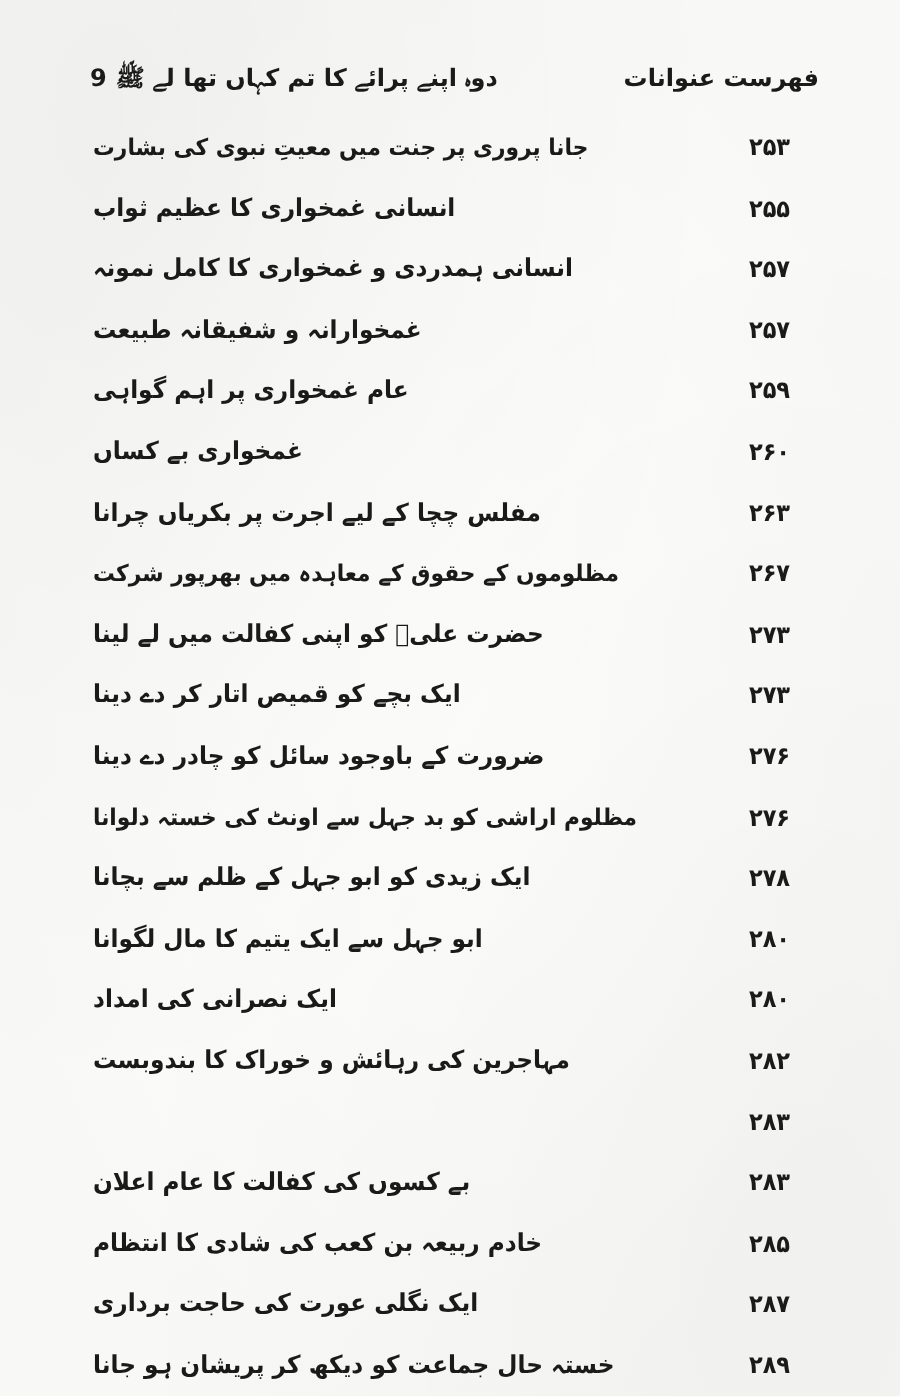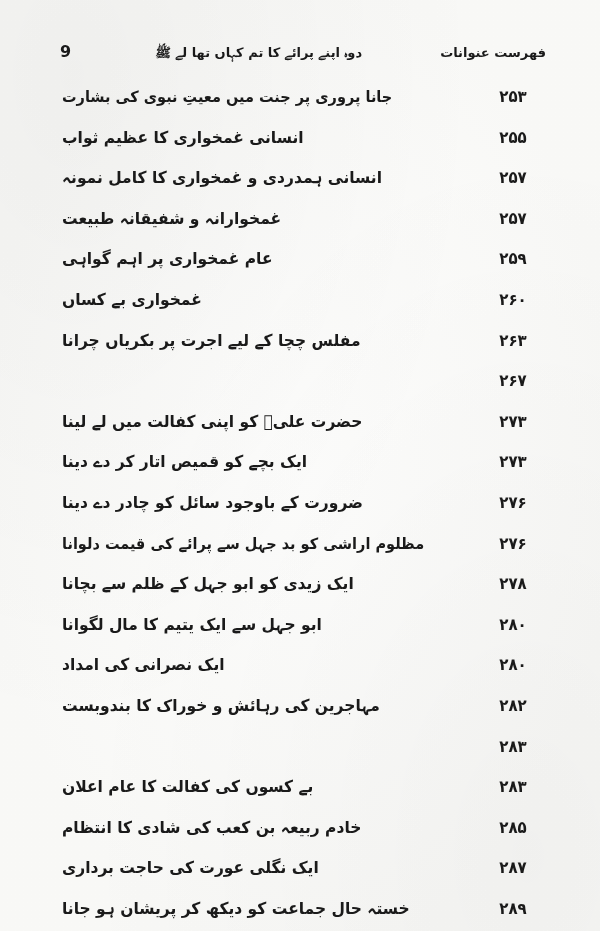--- a/index.html
+++ b/index.html
@@ -36,30 +36,30 @@
   }
   .header {
     display: flex;
     align-items: baseline;
     justify-content: space-between;
     direction: rtl;
     padding: 0 6px 6px 6px;
     position: relative;
   }
   .header-side {
-    font-size: 13px;
+    font-size: 16px;
     font-weight: bold;
     letter-spacing: 0.5px;
     white-space: nowrap;
   }
   .header-center {
-    font-size: 13px;
+    font-size: 16px;
     font-weight: bold;
     white-space: nowrap;
-    text-align: center;
+    text-align: left;
     flex: 1;
   }
   .header-pageno {
     font-size: 16px;
     font-weight: bold;
     margin-right: 6px;
     margin-left: 6px;
   }
   .toc {
     direction: rtl;
@@ -133,36 +133,37 @@
       <div class="toc-row">
         <div class="toc-page">۲۶۰</div>
         <div class="toc-title">غمخواری بے کساں</div>
       </div>
       <div class="toc-row">
         <div class="toc-page">۲۶۳</div>
         <div class="toc-title">مفلس چچا کے لیے اجرت پر بکریاں چرانا</div>
       </div>
       <div class="toc-row long">
         <div class="toc-page">۲۶۷</div>
+        <div class="toc-title">مظلوموں کے حقوق کے معاہدہ میں بھرپور شرکت</div>
       </div>
       <div class="toc-row">
         <div class="toc-page">۲۷۳</div>
         <div class="toc-title">حضرت علیؓ کو اپنی کفالت میں لے لینا</div>
       </div>
       <div class="toc-row">
         <div class="toc-page">۲۷۳</div>
         <div class="toc-title">ایک بچے کو قمیص اتار کر دے دینا</div>
       </div>
       <div class="toc-row">
         <div class="toc-page">۲۷۶</div>
         <div class="toc-title">ضرورت کے باوجود سائل کو چادر دے دینا</div>
       </div>
       <div class="toc-row long">
         <div class="toc-page">۲۷۶</div>
-        <div class="toc-title">مظلوم اراشی کو بد جہل سے پرائے کی قیمت دلوانا</div>
+        <div class="toc-title">مظلوم اراشی کو بد جہل سے اونٹ کی خستہ دلوانا</div>
       </div>
       <div class="toc-row">
         <div class="toc-page">۲۷۸</div>
         <div class="toc-title">ایک زیدی کو ابو جہل کے ظلم سے بچانا</div>
       </div>
       <div class="toc-row">
         <div class="toc-page">۲۸۰</div>
         <div class="toc-title">ابو جہل سے ایک یتیم کا مال لگوانا</div>
       </div>
       <div class="toc-row">

